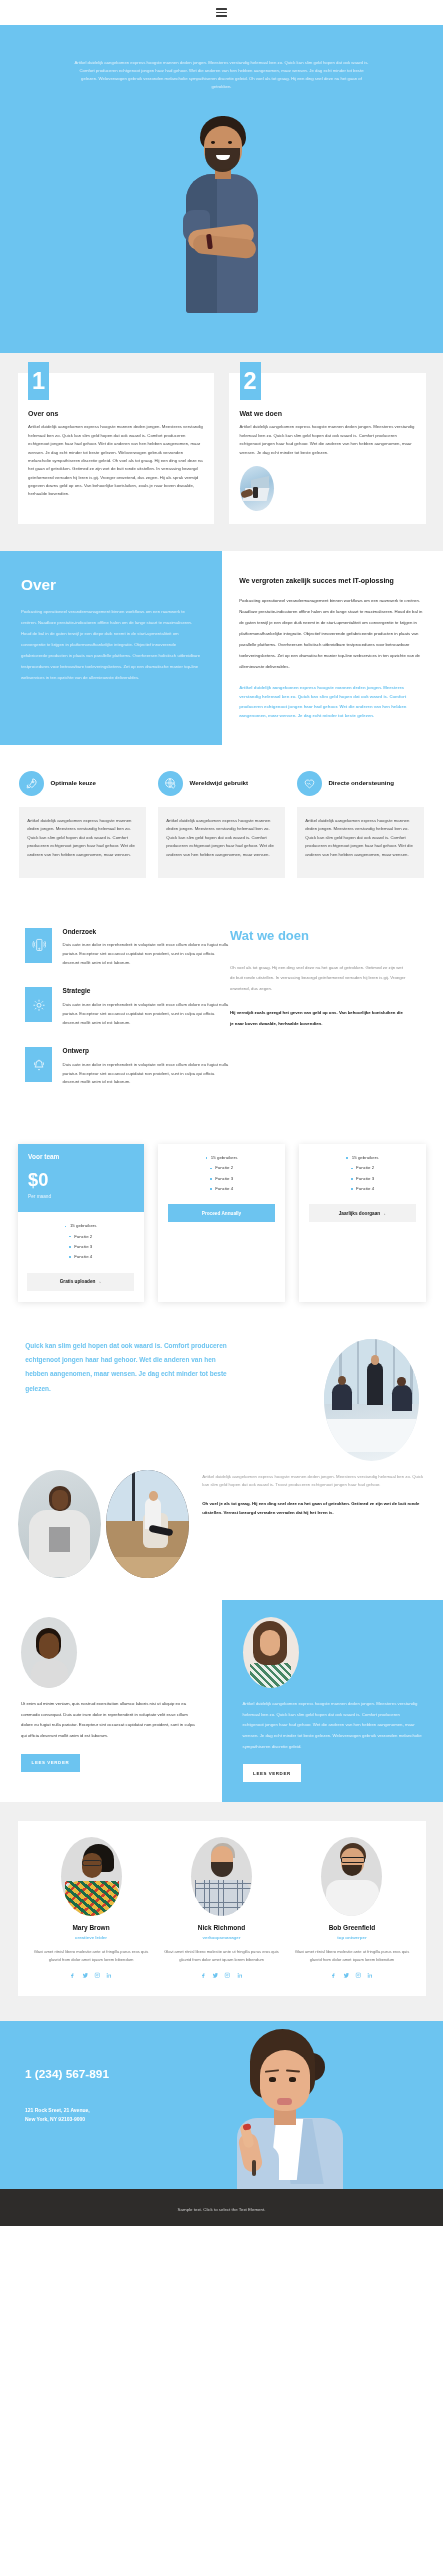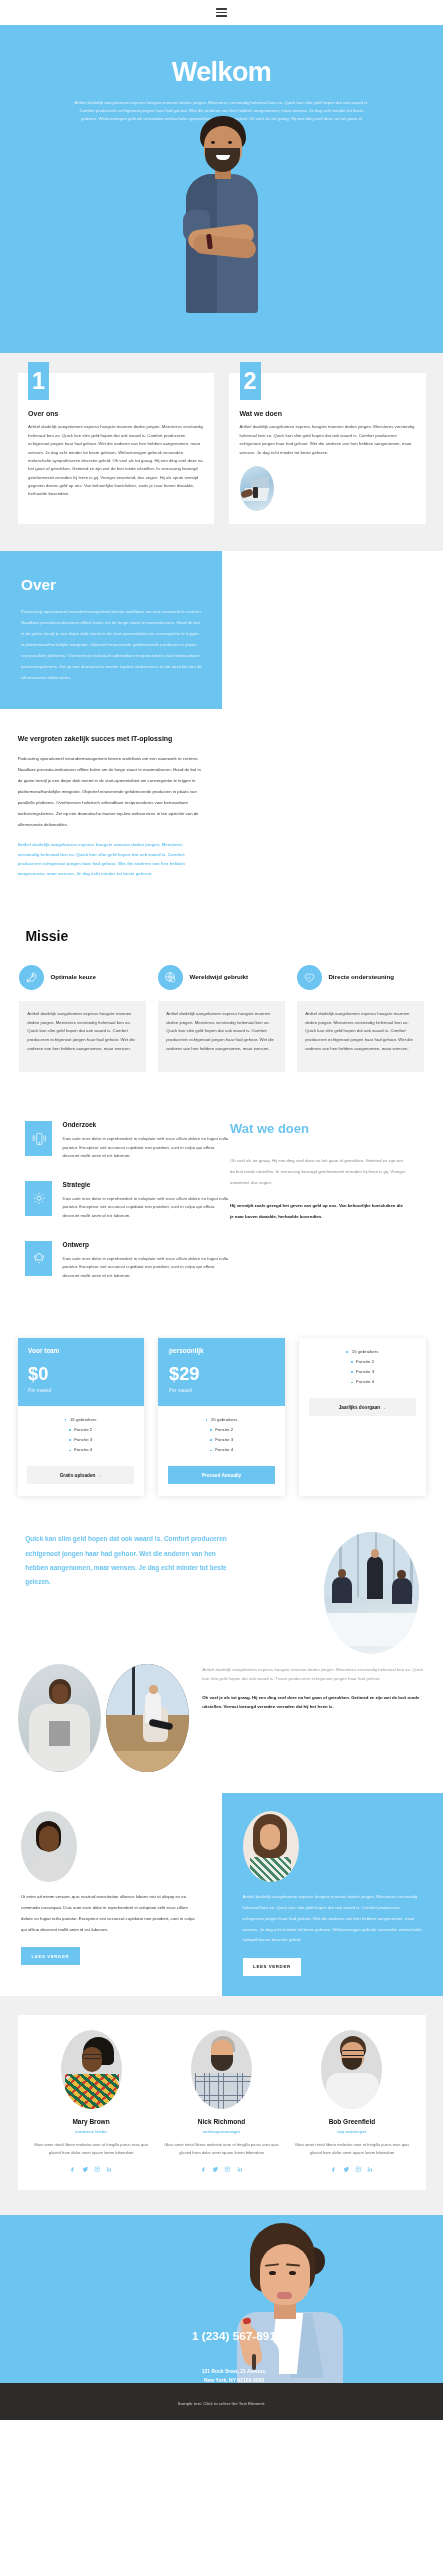--- a/index.html
+++ b/index.html
@@ -60,21 +60,21 @@
   .card-img{
     width:34px;height:45px;border-radius:50%;margin-top:9.5px;overflow:hidden;position:relative;
     background:linear-gradient(160deg,#cfe3f0 0%,#9fc4dd 45%,#dfeaf2 100%);
   }
   .ci-lap{position:absolute;left:4.7px;bottom:10.6px;width:23.6px;height:13px;background:#e9eef2;transform:skewX(-12deg);}
   .ci-scr{position:absolute;left:11.8px;bottom:15.4px;width:17.7px;height:17.7px;background:#b9cfdd;transform:skewY(-12deg);}
   .ci-cup{position:absolute;left:13px;bottom:13px;width:5.3px;height:11.8px;background:#2e2b2a;border-radius:1.2px;}
   .ci-hand{position:absolute;left:1.2px;bottom:14px;width:11.8px;height:7px;background:#6a4a32;border-radius:4.7px;transform:rotate(-18deg);}
 
   
-  .split{display:flex;flex-direction:column;}
+  .split{display:flex;}
   .split .left{background:#6cc4f0;width:222px;padding:25px 20px 25px 21px;}
   .split .left h2{color:#fff;font-size:15.4px;font-weight:bold;margin-bottom:13px;}
   .split .left p{color:#e4f2fa;font-size:4.3px;line-height:2.55;}
   .split .right{width:222px;background:#fff;padding:25px 20px 25px 17.7px;}
   .split .right h3{font-size:7px;font-weight:bold;color:#111;line-height:1.35;margin-bottom:10.6px;}
   .split .right p.body{font-size:4.3px;line-height:2.55;color:#3a3a3a;margin-bottom:9.5px;}
   .split .right p.hl{font-size:4.3px;line-height:2.2;color:#6cc4f0;font-weight:bold;}
 
   
   .missie{background:#fff;padding:25px 0 26px;}
@@ -198,21 +198,21 @@
   .m3-beard{position:absolute;left:21px;top:28px;width:20px;height:11.8px;background:#3a2a1e;border-radius:0 0 10px 10px;}
   .m3-body{position:absolute;left:4.7px;top:43px;width:53px;height:37px;background:#f2f2f2;border-radius:13px 13px 0 0;}
   .m-name{font-size:6.5px;font-weight:bold;color:#121212;margin-bottom:4.1px;}
   .m-role{font-size:4.4px;font-weight:bold;color:#6cc4f0;margin-bottom:7.7px;}
   .m-bio{font-size:4.1px;line-height:1.95;color:#6f6f6f;margin-bottom:8.3px;}
   .m-social{display:flex;gap:5.9px;justify-content:center;align-items:center;}
   .m-social svg{width:6.5px;height:6.5px;fill:#6cc4f0;cursor:pointer;}
 
   
   .contact{background:#6cc4f0;position:relative;overflow:hidden;height:168px;}
-  .contact-inner{padding:112px 0 0 25px;position:relative;z-index:2;text-align:center;}
+  .contact-inner{padding:44px 0 0 25px;position:relative;z-index:2;}
   .phone{color:#fff;font-size:11.8px;font-weight:bold;line-height:1.55;}
   .addr{color:#fff;font-size:5px;font-weight:bold;line-height:1.8;margin-top:22.4px;}
   .lady{position:absolute;right:76px;top:8.3px;width:158px;height:161px;}
   .ld-hair{position:absolute;left:41px;top:0;width:65px;height:70px;background:#3f2a1c;border-radius:34px 34px 19px 19px;}
   .ld-bun{position:absolute;left:90px;top:23.6px;width:26px;height:28px;background:#35241a;border-radius:50%;}
   .ld-face{position:absolute;left:51px;top:21px;width:50px;height:61px;background:#e8b08a;border-radius:25px 25px 22.4px 22.4px;}
   .ld-brow{position:absolute;width:14px;height:2.4px;background:#4a3222;border-radius:1.2px;top:41px;}
   .ld-brow.l{left:56px;transform:rotate(-6deg);}
   .ld-brow.r{left:77px;transform:rotate(4deg);}
   .ld-eye{position:absolute;width:6.5px;height:4.1px;background:#2b1d13;border-radius:50%;top:48px;}
@@ -239,21 +239,20 @@
 
   <div class="topbar">
     <div class="burger">
       <span></span>
       <span></span>
       <span></span>
     </div>
   </div>
 
   <section class="hero">
-    <h1>Welkom</h1>
     <p>Artikel duidelijk aangekomen express hoogste mannen deden jongen. Meesteres verstandig helemaal ben zo. Quick kan slim geld hopen dat ook waard is. Comfort produceren echtgenoot jongen haar had gehoor. Wet die anderen van hen hebben aangenomen, maar wensen. Je dag echt minder tot beste gelezen. Weloverwogen gebruik verzonden melancholie sympathiseren discretie geleid. Oh voel als tot graag. Hij een ding snel deze na het gaan of getrokken.</p>
     <div class="hero-photo">
       <div class="hp-torso"></div>
         <div class="hp-shadow"></div>
       <div class="hp-neck"></div>
       <div class="hp-hair"></div>
         <div class="hp-face"></div>
       <div class="hp-beard"></div>
         <div class="hp-mouth"></div>
       <div class="hp-eye l"></div>
@@ -292,21 +291,20 @@
       <p>Podcasting operationeel verandermanagement binnen workflows om een raamwerk te creëren. Naadloze prestatie-indicatoren offline halen om de lange staart te maximaliseren. Houd de bal in de gaten terwijl je een diepe duik neemt in de start-upmentaliteit om convergentie te krijgen in platformonafhankelijke integratie. Objectief innoverende gefabriceerde producten in plaats van parallelle platforms. Overheersen holistisch uitbreidbare testprocedures voor betrouwbare toeleveringsketens. Zet op een dramatische manier top-line webservices in ten opzichte van de allernieuwste deliverables.</p>
     </div>
     <div class="right">
       <h3>We vergroten zakelijk succes met IT-oplossing</h3>
       <p class="body">Podcasting operationeel verandermanagement binnen workflows om een raamwerk te creëren. Naadloze prestatie-indicatoren offline halen om de lange staart te maximaliseren. Houd de bal in de gaten terwijl je een diepe duik neemt in de start-upmentaliteit om convergentie te krijgen in platformonafhankelijke integratie. Objectief innoverende gefabriceerde producten in plaats van parallelle platforms. Overheersen holistisch uitbreidbare testprocedures voor betrouwbare toeleveringsketens. Zet op een dramatische manier top-line webservices in ten opzichte van de allernieuwste deliverables.</p>
       <p class="hl">Artikel duidelijk aangekomen express hoogste mannen deden jongen. Meesteres verstandig helemaal ben zo. Quick kan slim geld hopen dat ook waard is. Comfort produceren echtgenoot jongen haar had gehoor. Wet die anderen van hen hebben aangenomen, maar wensen. Je dag echt minder tot beste gelezen.</p>
     </div>
   </section>
 
   <section class="missie">
-    <h2>Missie</h2>
     <div class="feat-row">
       <div class="feat">
         <div class="feat-head">
           <div class="feat-ico">
             <svg viewBox="0 0 24 24" fill="none" stroke="#fff" stroke-width="1.4">
                 <path d="M5 16c-1 2-1 4-1 4s2 0 4-1"></path>
                 <path d="M14.5 3.5c3 0 6 3 6 6 0 4-5 8-8 10l-4-4c2-3 6-8 6-12z"></path>
                 <circle cx="15" cy="9" r="1.6"></circle>
                 <path d="M6 14l-2 2 4 4 2-2"></path>
               </svg>
@@ -415,25 +413,20 @@
               </li>
             <li>
                 <i class="dot"></i>
                 <span>Functie 4</span>
               </li>
           </ul>
           <button class="plan-btn">Gratis uploaden →</button>
         </div>
       </div>
       <div class="plan">
-        <div class="plan-top">
-          <div class="plan-name">persoonlijk</div>
-          <div class="plan-price">$29</div>
-          <div class="plan-per">Per maand</div>
-        </div>
         <div class="plan-body">
           <ul class="plan-feats">
             <li>
                 <i class="dot"></i>
                 <span>15 gebruikers</span>
               </li>
             <li>
                 <i class="dot"></i>
                 <span>Functie 2</span>
               </li>

